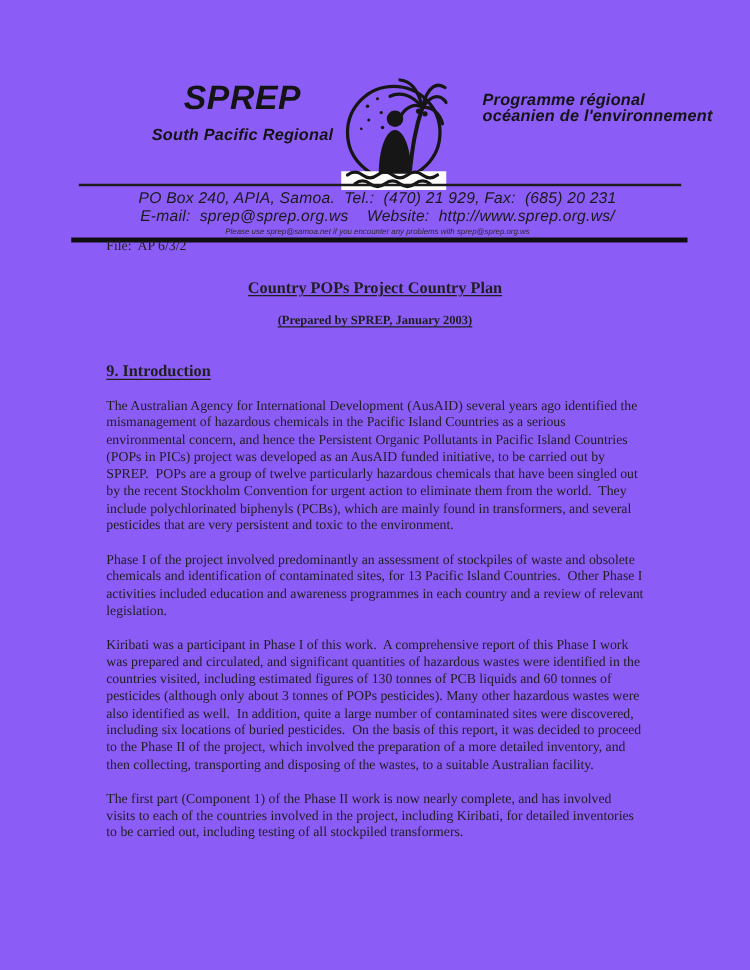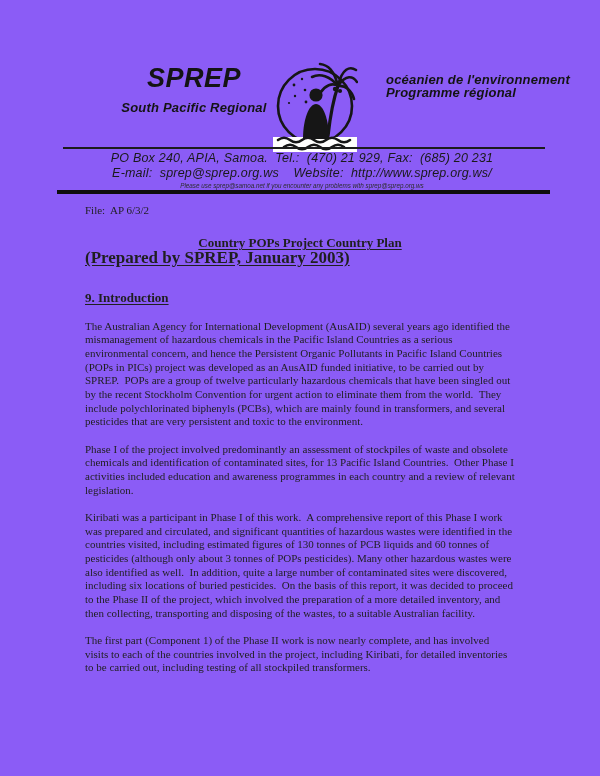--- a/index.html
+++ b/index.html
@@ -42,31 +42,31 @@
     font-family:"Liberation Sans", sans-serif;font-style:italic;
   }
   .contact-line{font-size:12.5px;line-height:15px;white-space:pre-wrap;letter-spacing:.2px;}
   .contact-note{font-size:6.3px;line-height:8px;margin-top:1px;color:#2c2c2c;}
   .rule-thick{
     position:absolute;left:57px;top:190px;width:493px;height:4px;
     background:#0e0e0e;
   }
   
   .doc{
-    position:absolute;left:85px;top:203px;width:430px;
+    position:absolute;left:85px;top:190px;width:430px;
     font-size:11px;line-height:13.7px;color:#1f1f1f;
   }
   .file-ref{white-space:pre-wrap;line-height:14px;}
   .doc-title{
     margin:18px 0 0 0;text-align:center;
     font-size:13px;line-height:15px;font-weight:bold;
   }
   .doc-subtitle{
-    margin:0;
-    font-size:17px;line-height:15px;font-weight:bold;
+    margin:12px;text-align:center;
+    font-size:10px;line-height:15px;font-weight:bold;
   }
   .section-heading{
     margin:25px 0 0 0;
     font-size:13px;line-height:16px;font-weight:bold;
   }
   .underlined{text-decoration:underline;text-underline-offset:2px;}
   .doc p{
     margin:13.5px 0 0 0;white-space:pre-wrap;
     text-align:left;
   }
@@ -120,22 +120,22 @@
 
         <g>
           <path d="M6,82 Q12,77.5 18,82 T30,82 T42,82 T54,82 T66,82 T78,82" stroke-width="2.6"></path>
           <path d="M12,89 Q18,84.5 24,89 T36,89 T48,89 T60,89 T72,89" stroke-width="2.6"></path>
         </g>
       </g>
     </svg>
 
     <div class="brand-right">
       <div class="brand-tagline">
+        <div>Programme régional</div>
         <div>océanien de l'environnement</div>
-        <div>Programme régional</div>
       </div>
     </div>
 
     <div class="rule-thin"></div>
 
     <div class="contact">
       <div class="contact-line">PO Box 240, APIA, Samoa.  Tel.:  (470) 21 929, Fax:  (685) 20 231</div>
       <div class="contact-line">E-mail:  sprep@sprep.org.ws    Website:  http://www.sprep.org.ws/</div>
       <div class="contact-note">Please use sprep@samoa.net if you encounter any problems with sprep@sprep.org.ws</div>
     </div>

